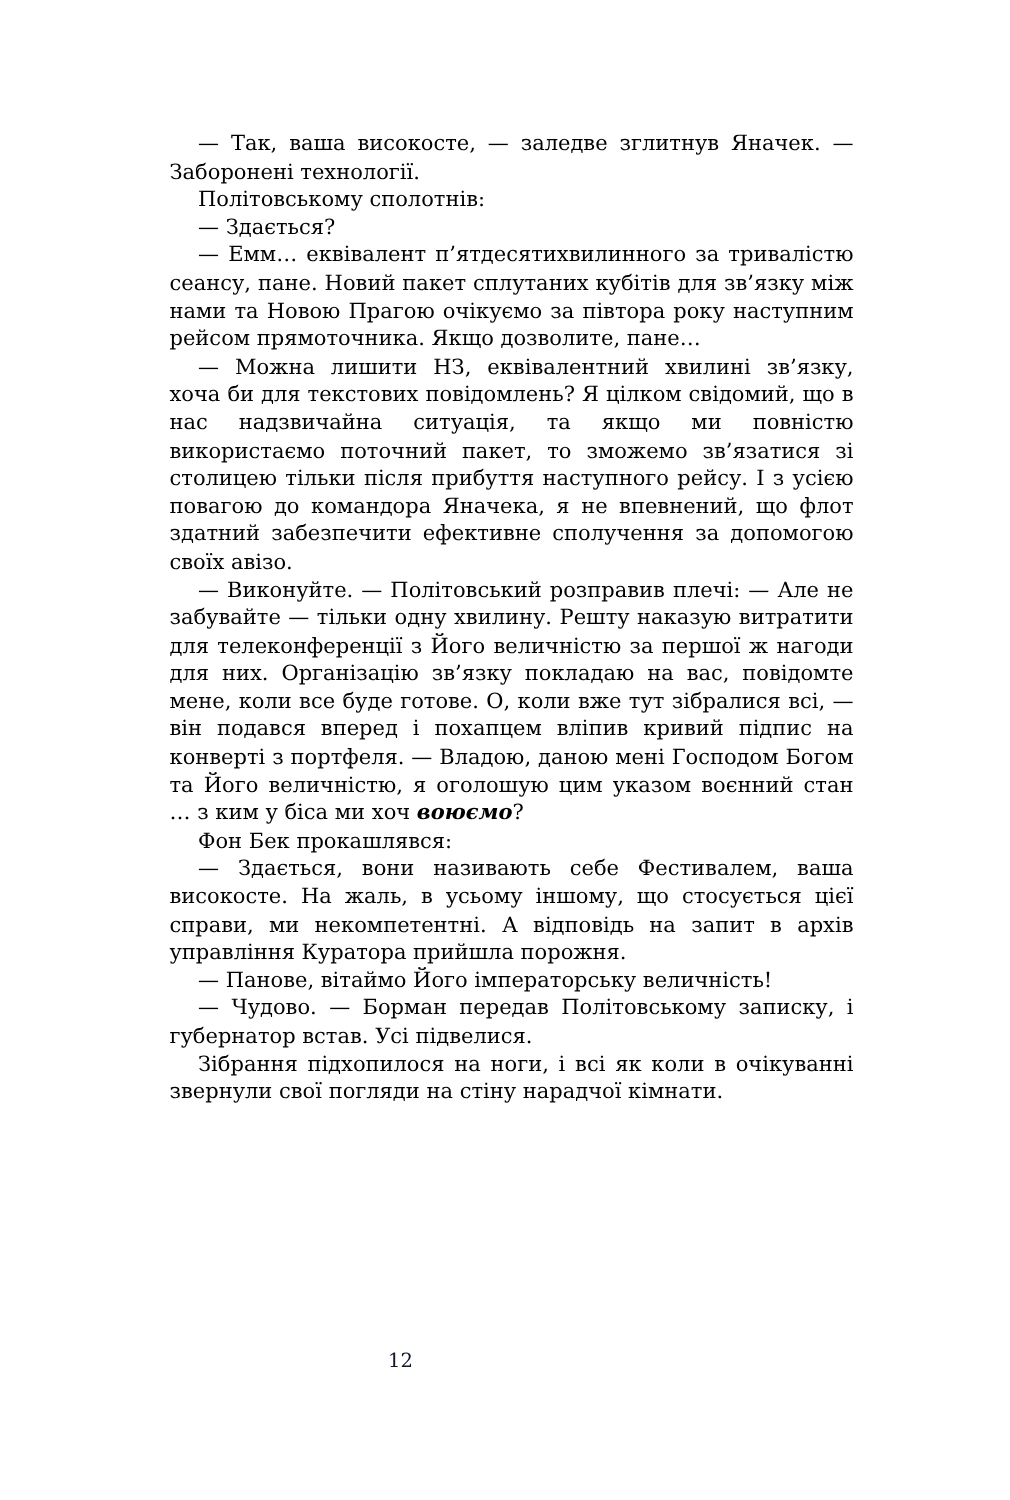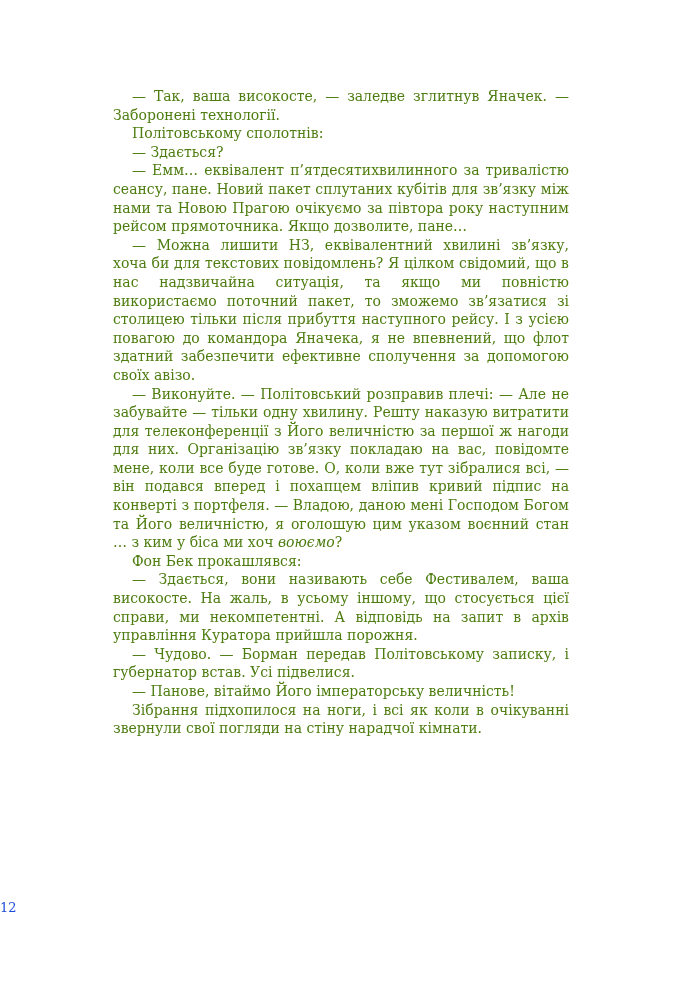--- a/index.html
+++ b/index.html
@@ -2,43 +2,43 @@
 <html><head>
 <meta charset="utf-8">
 <style>
   html, body { margin: 0; padding: 0; background: #ffffff; }
   body { width: 673px; height: 1000px; position: relative; overflow: hidden; }
   .page { position: absolute; left: 113px; top: 87px; width: 456px; }
   .p {
     font-family: "DejaVu Serif", serif;
     font-size: 14px;
     line-height: 18.6px;
-    color: #4d7c0f;
+    color: #000000;
     text-align: justify;
     text-indent: 19px;
     margin: 0;
     hyphens: manual;
   }
-  .p em { font-style: italic; }
+  .p em { font-style: italic; font-weight: bold; }
   .pagenum {
     position: absolute; left: 0; width: 534px; top: 900px;
-    text-align: left;
-    font-family: "DejaVu Serif", serif; font-size: 13px; color: #1d4ed8;
+    text-align: center;
+    font-family: "DejaVu Serif", serif; font-size: 13px; color: #0f172a;
   }
 </style>
 </head>
 <body>
 
 <div class="page">
   <p class="p">— Так, ваша високосте, — заледве зглитнув Яначек. — Заборонені технології.</p>
   <p class="p">Політовському сполотнів:</p>
   <p class="p">— Здається?</p>
   <p class="p">— Емм… еквівалент п’ятдесятихвилинного за тривалістю сеансу, пане. Новий пакет сплутаних кубітів для зв’язку між нами та Новою Прагою очікуємо за півтора року наступним рейсом прямоточника. Якщо дозволите, пане…</p>
   <p class="p">— Можна лишити НЗ, еквівалентний хвилині зв’язку, хоча би для текстових повідомлень? Я цілком свідомий, що в нас надзвичайна ситуація, та якщо ми повністю використаємо поточний пакет, то зможемо зв’язатися зі столицею тільки після прибуття наступного рейсу. І з усією повагою до командора Яначека, я не впевнений, що флот здатний забезпечити ефективне сполучення за допомогою своїх авізо.</p>
   <p class="p"><span>— Виконуйте. — Політовський розправив плечі: — Але не забувайте — тільки одну хвилину. Решту наказую витратити для телеконференції з Його величністю за першої ж нагоди для них. Організацію зв’язку покладаю на вас, повідомте мене, коли все буде готове. О, коли вже тут зібралися всі, — він подався вперед і похапцем вліпив кривий підпис на конверті з портфеля. — Владою, даною мені Господом Богом та Його величністю, я оголошую цим указом воєнний стан … з ким у біса ми хоч </span><em>воюємо</em><span>?</span></p>
   <p class="p">Фон Бек прокашлявся:</p>
   <p class="p">— Здається, вони називають себе Фестивалем, ваша високосте. На жаль, в усьому іншому, що стосується цієї справи, ми некомпетентні. А відповідь на запит в архів управління Куратора прийшла порожня.</p>
+  <p class="p">— Панове, вітаймо Його імператорську величність!</p>
   <p class="p">— Чудово. — Борман передав Політовському записку, і губернатор встав. Усі підвелися.</p>
-  <p class="p">— Панове, вітаймо Його імператорську величність!</p>
   <p class="p">Зібрання підхопилося на ноги, і всі як коли в очікуванні звернули свої погляди на стіну нарадчої кімнати.</p>
 </div>
 
 <div class="pagenum">12</div>
 
 </body></html>

